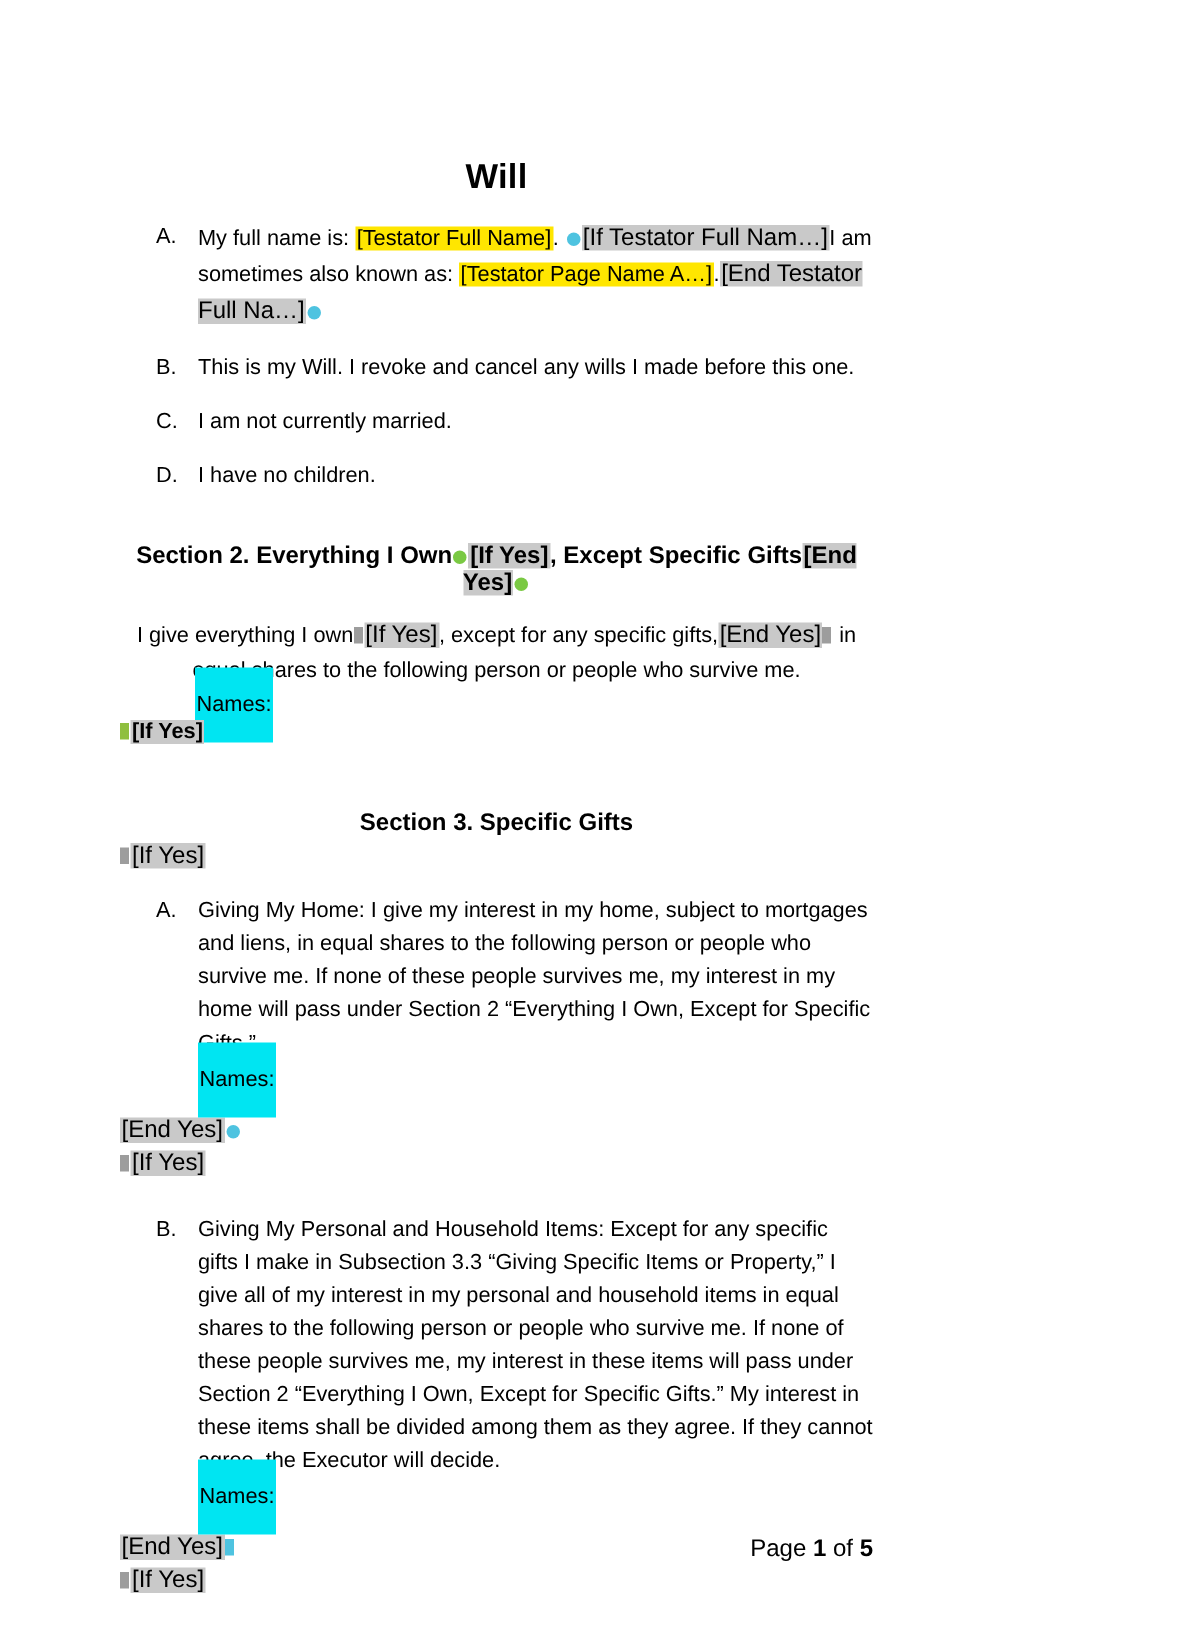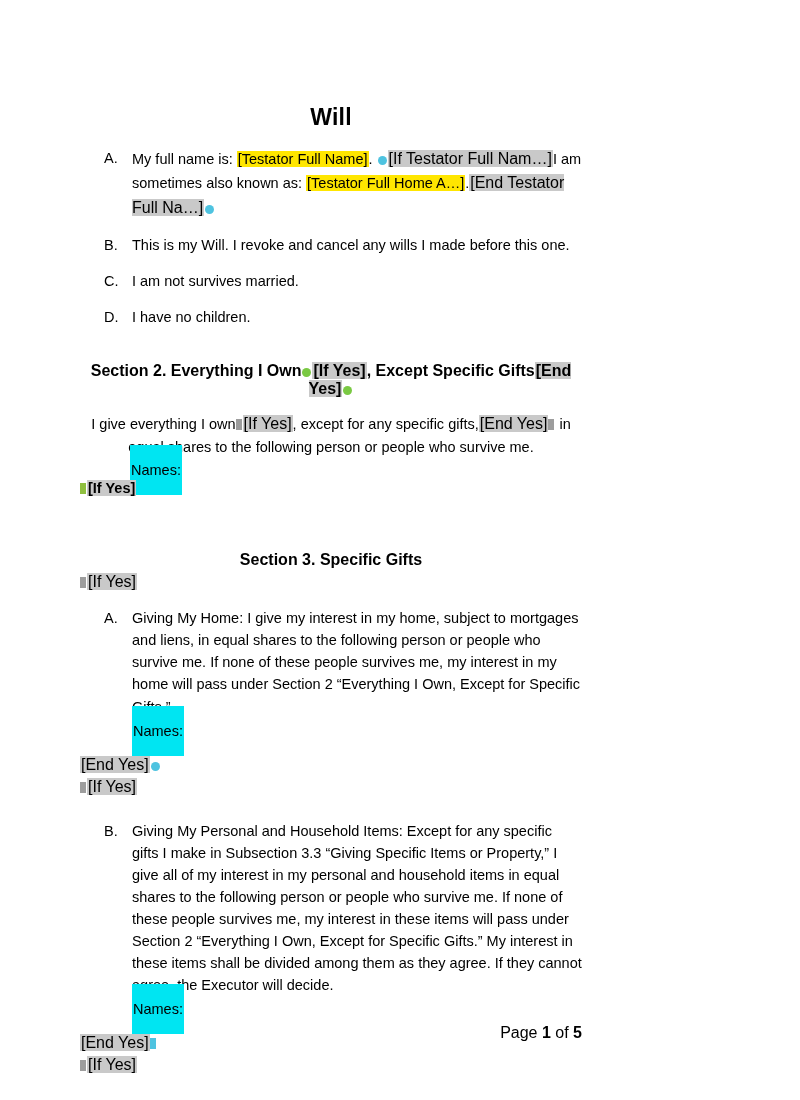--- a/index.html
+++ b/index.html
@@ -30,21 +30,21 @@
   }
   .section-heading {
     text-align: center;
     font-size: 16px;
     font-weight: bold;
     margin: 34px 0 0 0;
   }
   .section-heading.s2 {
   }
   .section-heading.s3 {
-    margin-top: 55px;
+    margin-top: 44px;
   }
   ol.lettered {
     list-style: none;
     margin: 16px 0 0 0;
     padding: 0;
   }
   ol.lettered > li {
     position: relative;
     padding-left: 52px;
     margin-bottom: 14px;
@@ -137,29 +137,29 @@
 <body>
 
 <div class="page">
 
   <h1 class="doc-title">Will</h1>
 
 
   <ol class="lettered">
     <li>
       <span class="marker">A.</span>
-      <span>My full name is: </span><span class="hl-yellow">[Testator Full Name]</span><span>.</span>&nbsp;<span class="bm-dot cyan"></span><span class="tag-grey">[If Testator Full Nam…]</span><span>I am sometimes also known as: </span><span class="hl-yellow">[Testator Full Home A…]</span><span>.</span><span class="tag-grey">[End Testator Full Na…]</span><span class="bm-dot cyan"></span>
+      <span>My full name is: </span><span class="hl-yellow">[Testator Full Name]</span><span>.</span>&nbsp;<span class="bm-dot cyan"></span><span class="tag-grey">[If Testator Full Nam…]</span><span>I am sometimes also known as: </span><span class="hl-yellow">[Testator Page Name A…]</span><span>.</span><span class="tag-grey">[End Testator Full Na…]</span><span class="bm-dot cyan"></span>
     </li>
     <li>
       <span class="marker">B.</span>
       <span>This is my Will. I revoke and cancel any wills I made before this one.</span>
     </li>
     <li>
       <span class="marker">C.</span>
-      <span>I am not survives married.</span>
+      <span>I am not currently married.</span>
     </li>
     <li>
       <span class="marker">D.</span>
       <span>I have no children.</span>
     </li>
   </ol>
 
   <h2 class="section-heading s2"><span>Section 2.  Everything I Own</span><span class="bm-dot green"></span><span class="hl-grey">[If Yes]</span><span>, Except Specific Gifts</span><span class="hl-grey">[End Yes]</span><span class="bm-dot green"></span></h2>
 
   <p class="body-text"><span>I give everything I own</span><span class="bm-sq grey"></span><span class="tag-grey">[If Yes]</span><span>, except for any specific gifts,</span><span class="tag-grey">[End Yes]</span><span class="bm-sq grey"></span><span> in equal shares to the following person or people who survive me.</span></p>

